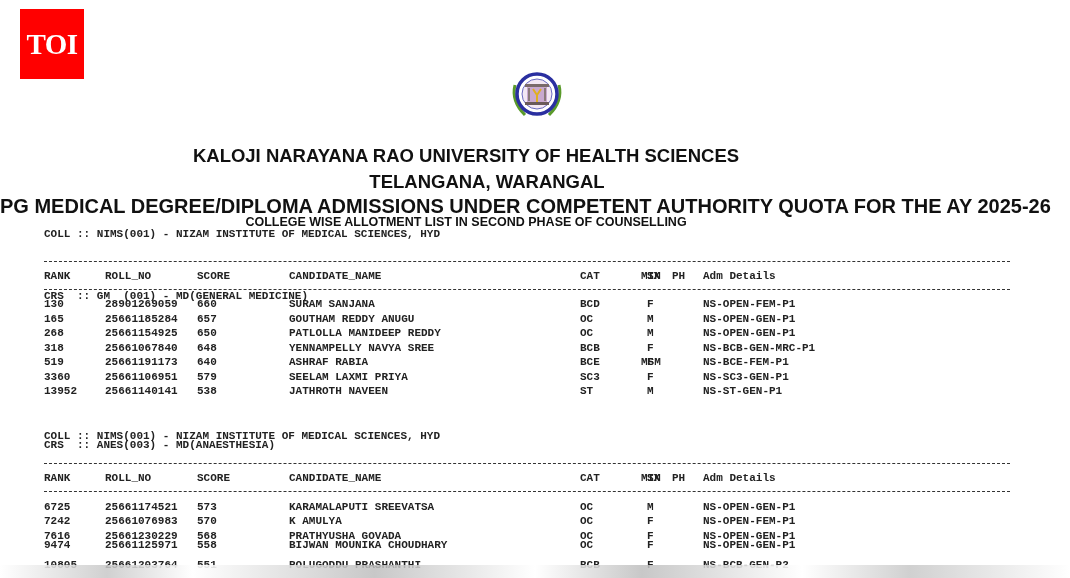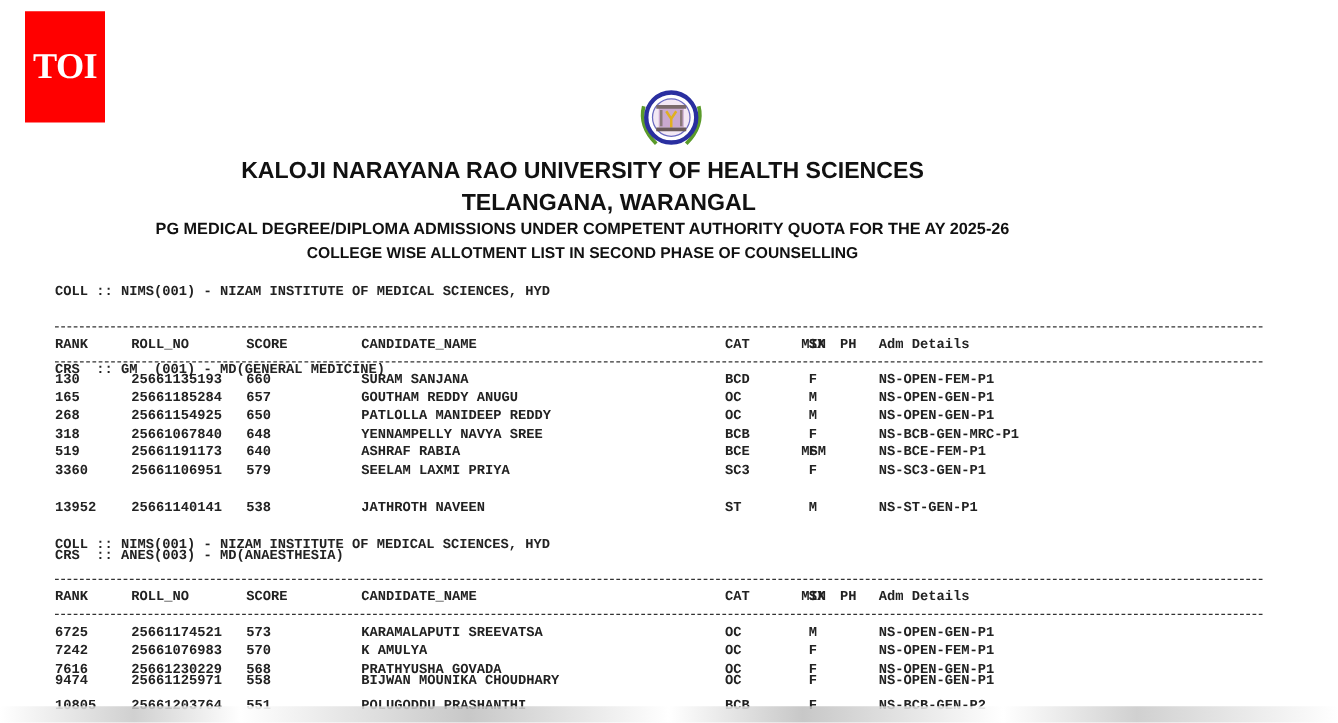--- a/index.html
+++ b/index.html
@@ -2,37 +2,38 @@
 <html><head>
 <meta charset="utf-8">
 <style>
   html, body { margin: 0; padding: 0; }
   body {
     width: 1070px; height: 578px; overflow: hidden; position: relative;
     background: #ffffff; color: #111111;
     font-family: "Liberation Sans", sans-serif;
   }
   .logo {
-    position: absolute; left: 20px; top: 9px; width: 64px; height: 89px;
+    position: absolute; left: 20px; top: 9px; width: 64px; height: 70px;
     background: #ff0000; color: #ffffff;
     display: flex; align-items: center; justify-content: center;
     font-family: "Liberation Serif", serif; font-weight: bold; font-size: 29px;
     letter-spacing: -0.5px;
   }
   .emblem {
     position: absolute; left: 505px; top: 71px; width: 64px; height: 50px;
   }
   .title {
     position: absolute; left: 0; width: 932px; text-align: center;
     font-family: "Liberation Sans", sans-serif; font-weight: bold; color: #111;
     white-space: nowrap;
+    margin-top: 20px;
   }
   .t1 { top: 125px; font-size: 18.5px; }
   .t2 { top: 151px; font-size: 18.5px; padding-left: 21px; }
-  .t3 { top: 175px; font-size: 13px; }
+  .t3 { top: 175px; font-size: 20px; text-align: right; }
   .t4 { top: 195px; font-size: 12.5px; }
 
   .mono {
     position: absolute; left: 44px;
     font-family: "Liberation Mono", monospace; font-weight: bold;
     font-size: 11px; line-height: 14.5px; color: #222;
     white-space: pre;
   }
   .rule {
     position: absolute; left: 44px; width: 966px; height: 0;
@@ -97,21 +98,21 @@
   <span class="cell c-cat">CAT</span>
   <span class="cell c-sx">SX</span>
   <span class="cell c-min">MIN</span>
   <span class="cell c-ph">PH</span>
   <span class="cell c-adm">Adm Details</span>
 </div>
 <div class="rule" style="top:289px;"></div>
 
 <div class="row" style="top:297px;">
   <span class="cell c-rank">130</span>
-  <span class="cell c-roll">25661135193</span>
+  <span class="cell c-roll">28901269059</span>
   <span class="cell c-score">660</span>
   <span class="cell c-name">SURAM SANJANA</span>
   <span class="cell c-cat">BCD</span>
   <span class="cell c-sx">F</span>
   <span class="cell c-min"></span>
   <span class="cell c-adm">NS-OPEN-FEM-P1</span>
 </div>
 <div class="row" style="top:311.5px;">
   <span class="cell c-rank">165</span>
   <span class="cell c-roll">25661185284</span>
@@ -155,21 +156,21 @@
 <div class="row" style="top:369.5px;">
   <span class="cell c-rank">3360</span>
   <span class="cell c-roll">25661106951</span>
   <span class="cell c-score">579</span>
   <span class="cell c-name">SEELAM LAXMI PRIYA</span>
   <span class="cell c-cat">SC3</span>
   <span class="cell c-sx">F</span>
   <span class="cell c-min"></span>
   <span class="cell c-adm">NS-SC3-GEN-P1</span>
 </div>
-<div class="row" style="top:400px;">
+<div class="row" style="top:384px;">
   <span class="cell c-rank">13952</span>
   <span class="cell c-roll">25661140141</span>
   <span class="cell c-score">538</span>
   <span class="cell c-name">JATHROTH NAVEEN</span>
   <span class="cell c-cat">ST</span>
   <span class="cell c-sx">M</span>
   <span class="cell c-min"></span>
   <span class="cell c-adm">NS-ST-GEN-P1</span>
 </div>
 

